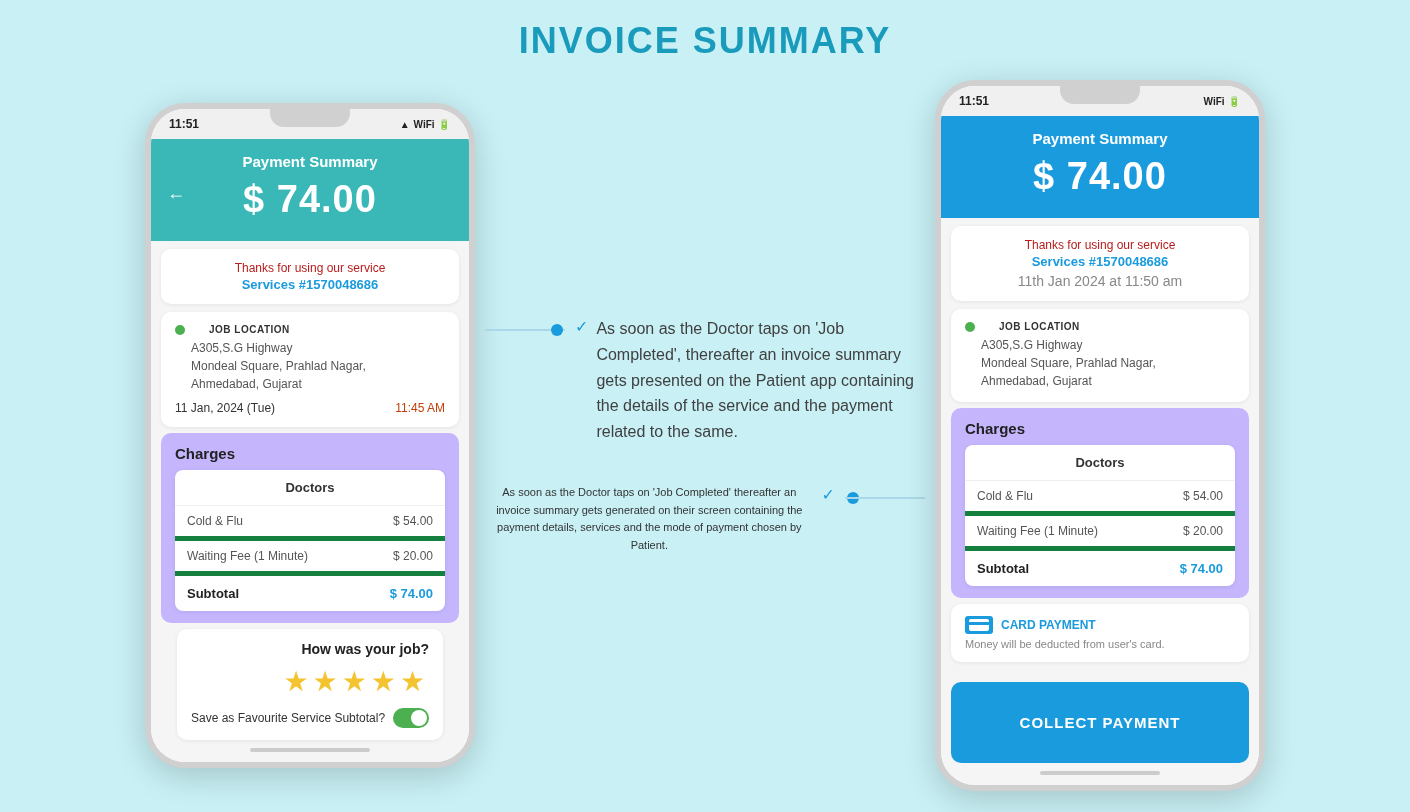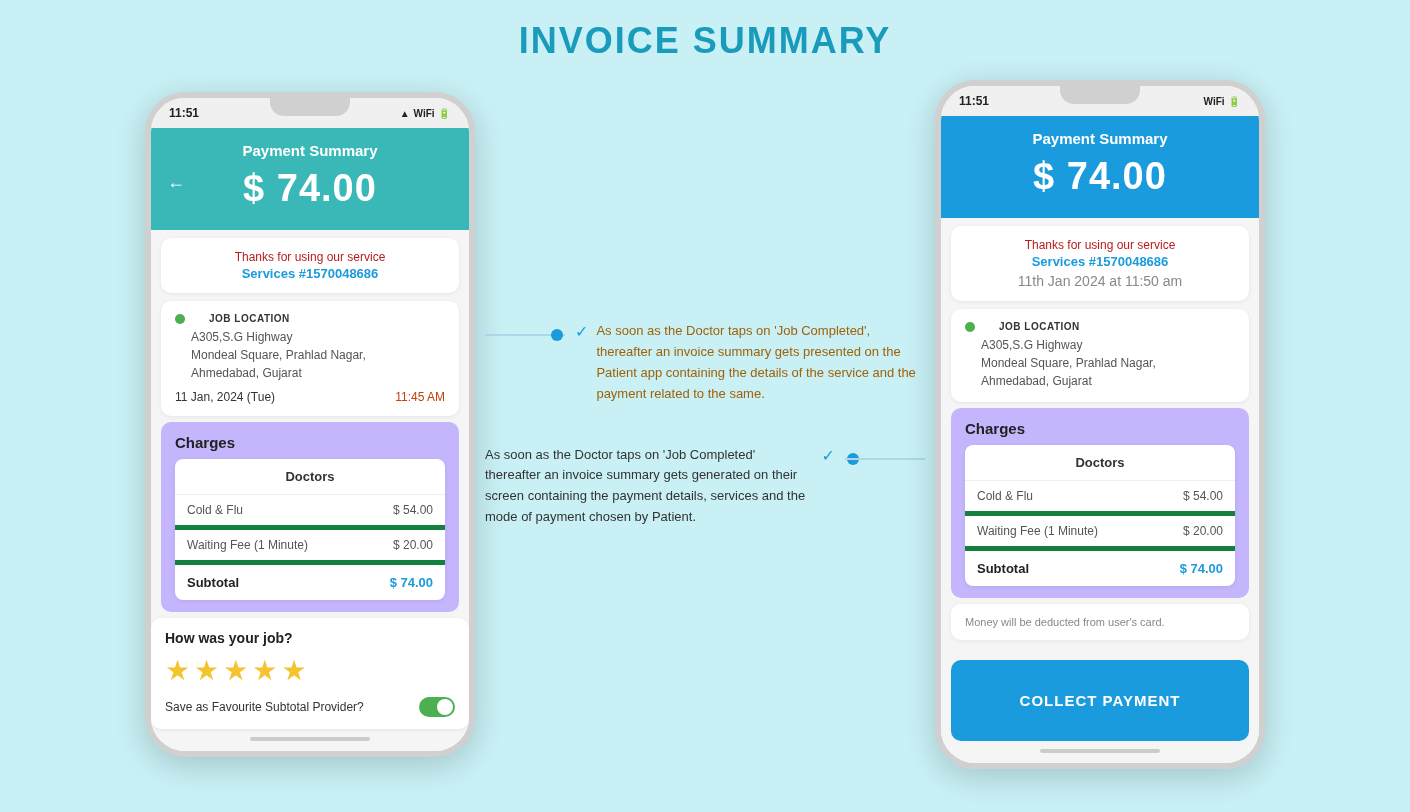--- a/index.html
+++ b/index.html
@@ -224,24 +224,25 @@
       font-size: 13px;
       font-weight: 700;
       color: #222;
     }
     .subtotal-amount {
       color: #1a9bdd;
       font-weight: 700;
     }
     .rating-section {
       background: white;
-      margin: 6px 0;
+      margin: 6px 26px;
       border-radius: 10px;
       padding: 12px 14px;
       box-shadow: 0 1px 4px rgba(0,0,0,0.07);
+      text-align: right;
     }
     .rating-title {
       font-size: 14px;
       font-weight: 700;
       color: #222;
       margin-bottom: 8px;
     }
     .stars {
       font-size: 28px;
       color: #f4c430;
@@ -416,46 +417,46 @@
             <span>Subtotal</span>
             <span class="subtotal-amount">$ 74.00</span>
           </div>
         </div>
       </div>
 
       <div class="rating-section">
         <div class="rating-title">How was your job?</div>
         <div class="stars">★★★★★</div>
         <div class="favourite-row">
-          <span>Save as Favourite Subtotal Provider?</span>
+          <span>Save as Favourite Service Subtotal?</span>
           <div class="toggle-on"></div>
         </div>
       </div>
 
       <div class="home-indicator"></div>
     </div>
   </div>
 
   <div class="middle-area">
 
     <div style="display:flex; align-items:flex-start; gap:10px; width:100%;">
 
       <svg width="80" height="20" style="flex-shrink:0;margin-top:4px;">
         <line x1="0" y1="10" x2="80" y2="10" stroke="#aad8e8" stroke-width="2"></line>
         <circle cx="72" cy="10" r="6" fill="#1a9bdd"></circle>
       </svg>
       <div style="display:flex; align-items:flex-start; gap:8px; flex:1;">
         <span style="color:#1a9bdd; font-size:16px; margin-top:1px;">✓</span>
-        <p style="font-size:13px; color:#a16207; line-height:1.6;">As soon as the Doctor taps on 'Job Completed', thereafter an invoice summary gets presented on the Patient app containing the details of the service and the payment related to the same.</p>
+        <p style="font-size:16px; color:#404040; line-height:1.6;">As soon as the Doctor taps on 'Job Completed', thereafter an invoice summary gets presented on the Patient app containing the details of the service and the payment related to the same.</p>
       </div>
     </div>
 
     <div style="display:flex; align-items:flex-start; gap:10px; width:100%; margin-top:40px;">
       <div style="display:flex; align-items:flex-start; gap:8px; flex:1; text-align:right; justify-content:flex-end;">
-        <p style="font-size:13px; color:#333; line-height:1.6; text-align:left;">As soon as the Doctor taps on 'Job Completed' thereafter an invoice summary gets generated on their screen containing the payment details, services and the mode of payment chosen by Patient.</p>
+        <p style="font-size:11px; color:#333; line-height:1.6; text-align:center;">As soon as the Doctor taps on 'Job Completed' thereafter an invoice summary gets generated on their screen containing the payment details, services and the mode of payment chosen by Patient.</p>
         <span style="color:#1a9bdd; font-size:16px; margin-top:1px;">✓</span>
       </div>
 
       <svg width="80" height="20" style="flex-shrink:0;margin-top:4px;">
         <circle cx="8" cy="10" r="6" fill="#1a9bdd"></circle>
         <line x1="0" y1="10" x2="80" y2="10" stroke="#aad8e8" stroke-width="2"></line>
       </svg>
     </div>
 
   </div>
@@ -509,20 +510,26 @@
             <span>$ 20.00</span>
           </div>
           <div class="subtotal-row">
             <span>Subtotal</span>
             <span class="subtotal-amount">$ 74.00</span>
           </div>
         </div>
       </div>
 
       <div class="payment-method-section">
+        <div class="card-payment-label">
+          <div class="card-icon">
+            <div class="card-icon-inner"></div>
+          </div>
+          <span>CARD PAYMENT</span>
+        </div>
         <div class="card-desc">Money will be deducted from user's card.</div>
       </div>
 
       <div class="collect-btn">COLLECT PAYMENT</div>
 
       <div class="home-indicator"></div>
     </div>
   </div>
 
 </div>

